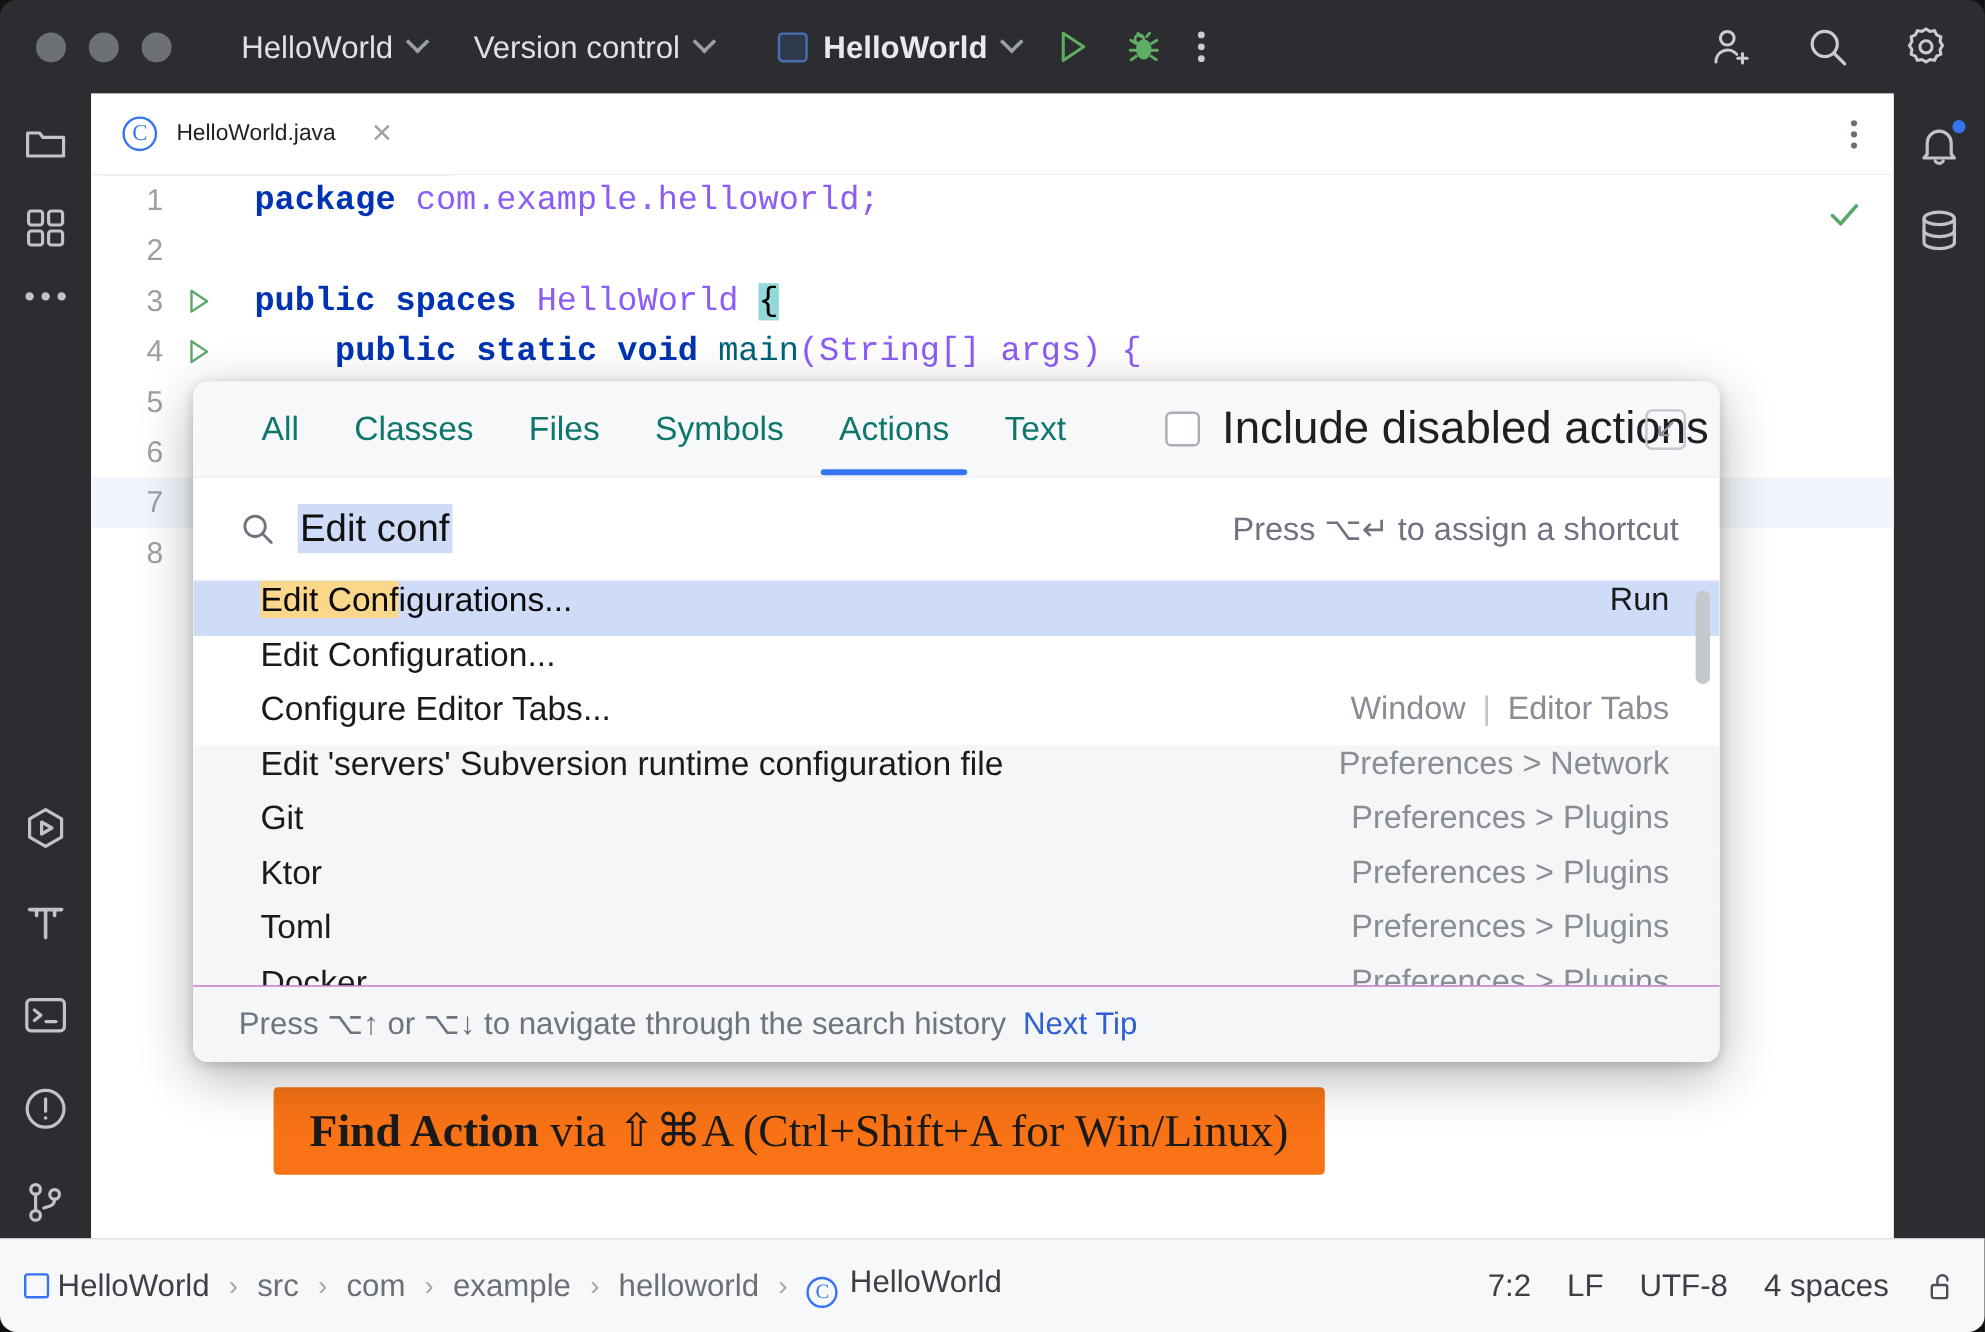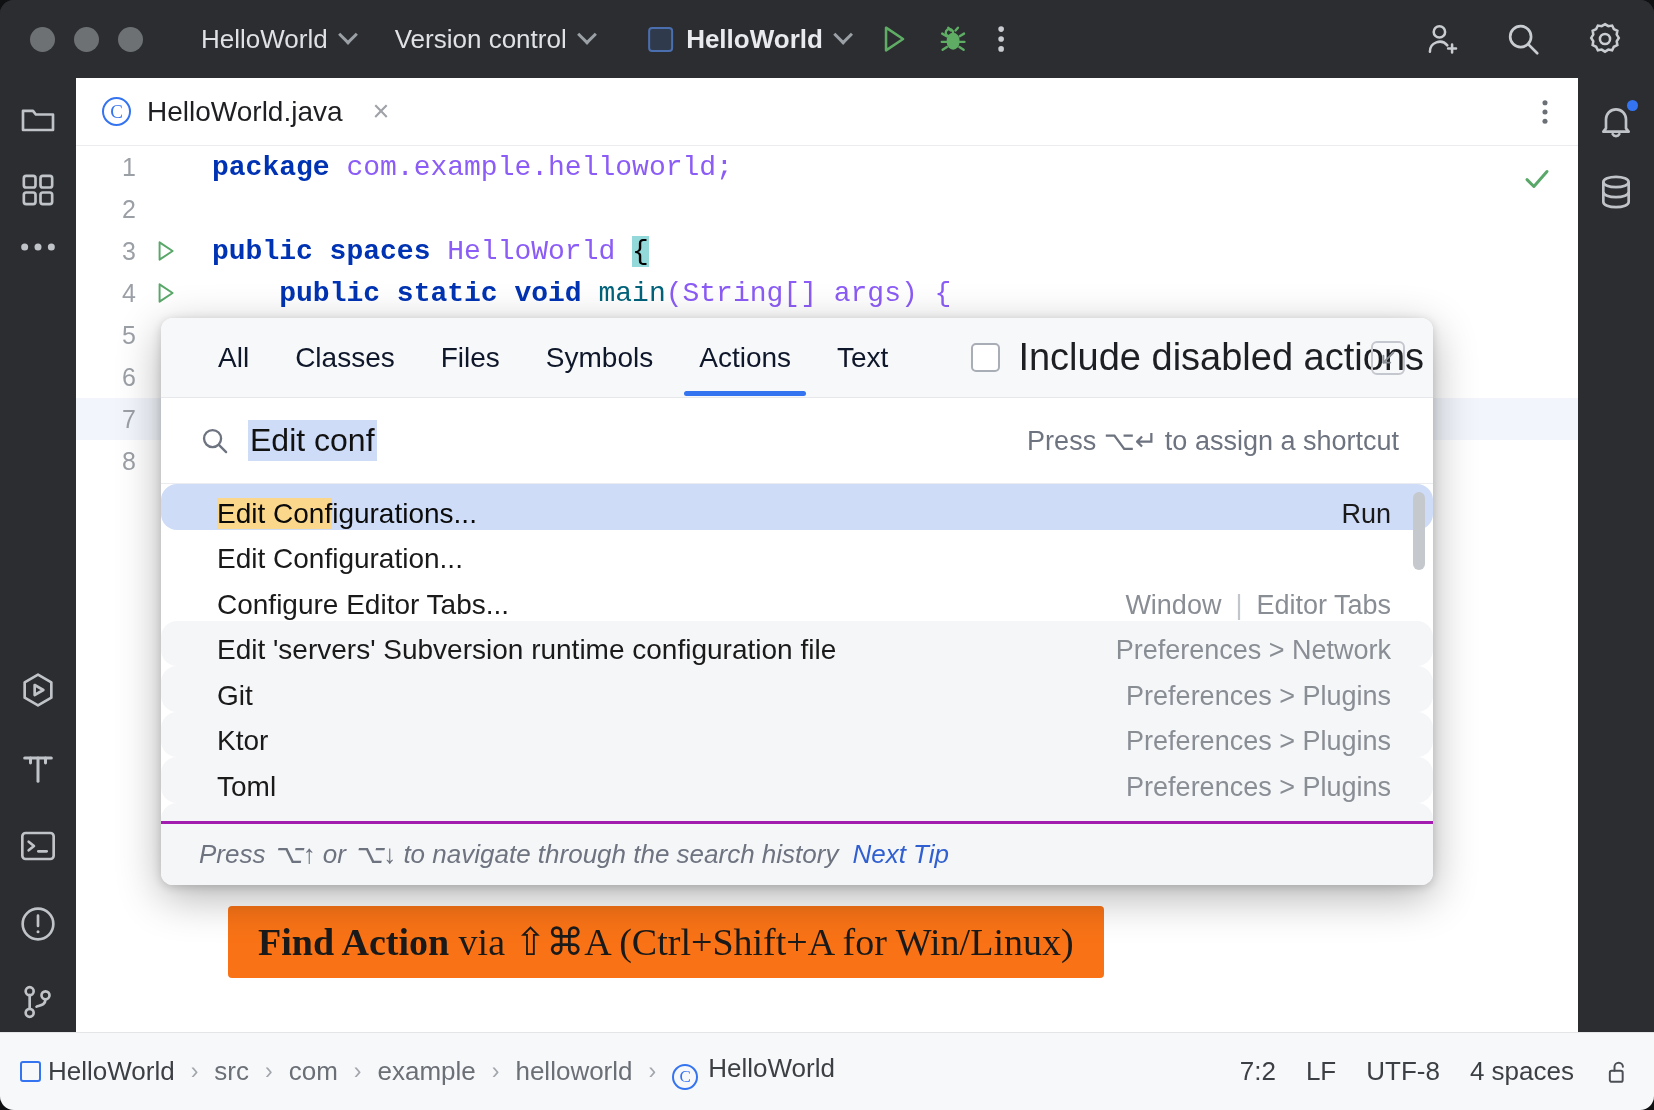--- a/index.html
+++ b/index.html
@@ -78,21 +78,21 @@
     position: relative; height: 68px; background: #fff;
     display: flex; align-items: center; border-bottom: 1px solid #ebecf0;
   }
   .ftab { display: flex; align-items: center; gap: 16px; padding-left: 26px; cursor: default; }
   .classico {
     width: 29px; height: 29px; border-radius: 50%;
     border: 2.5px solid #3574f0; color: #3574f0;
     font-size: 19px; display: flex; align-items: center; justify-content: center;
     font-family: "Liberation Serif", serif;
   }
-  .ftab .name { font-size: 28px; color: #1e1f22; }
+  .ftab .name { font-size: 19px; color: #1e1f22; }
   .tabclose { color: #9fa2a8; font-size: 29px; margin-left: 14px; cursor: default; }
   .tabmore { position: absolute; right: 28px; display:flex; align-items:center; }
 
   
   .hscroll {
     position: absolute; left: 4px; top: 68px; height: 6px; width: 300px;
     background: #a7aab0; border-radius: 3px;
   }
 
   .codearea { position: relative; background: #fff; height: calc(100% - 68px); }
@@ -154,21 +154,21 @@
     background: #ffffff; border-radius: 12px;
     box-shadow: 0 12px 44px rgba(0,0,0,0.30), 0 2px 10px rgba(0,0,0,0.16);
     overflow: hidden; display: flex; flex-direction: column;
   }
   .pop-tabs {
     height: 80px; background: #f7f8fa; border-bottom: 1px solid #e6e8ec;
     display: flex; align-items: center; position: relative;
   }
   .ptab {
     position: relative; height: 76px; display: flex; align-items: center;
-    padding: 0 23px; font-size: 28px; color: #0f172a; cursor: default;
+    padding: 0 23px; font-size: 28px; color: #0f766e; cursor: default;
   }
   .ptab:first-child { margin-left: 34px; }
   .ptab.active::after {
     content: ""; position: absolute; left: 8px; right: 8px; bottom: 0;
     height: 5px; background: #3574f0; border-radius: 3px;
   }
   .chkwrap { display: flex; align-items: center; gap: 18px; margin-left: 60px; cursor: default; }
   .chkbox {
     width: 29px; height: 29px; border: 2.5px solid #a9adb5; border-radius: 5px;
     background: #fff;
@@ -189,41 +189,41 @@
     margin-left: 18px; font-size: 32px; color: #111; background: #cfdcf8;
     padding: 2px 2px;
   }
   .shint {
     position: absolute; right: 34px; font-size: 27px; color: #6e7380;
   }
 
   .results { flex: 1; background: #fff; position: relative; overflow: hidden; }
   .rgroup-shade { background: #f5f6f8; }
   .rrow {
-    height: 45.5px; display: flex; align-items: flex-end; position: relative;
-    padding: 0 0 0 56px; cursor: default; border-radius: 16px;
+    height: 45.5px; display: flex; align-items: flex-start; position: relative;
+    padding: 0 0 0 56px; cursor: default;
   }
   .rrow.sel { background: #cedcf7; }
   .rrow.sel .rlabel { color: #0a0a0a; }
   .rlabel { font-size: 28px; color: #1a1a1a; white-space: nowrap; }
   .rlabel .hl { background: #fbd78b; }
   .rright {
     position: absolute; right: 42px; font-size: 27px; color: #898d94;
     display: flex; align-items: center; gap: 14px; white-space: nowrap;
   }
   .rright.strong { color: #1a1a1a; margin-left: 17px; }
   .vbar { color: #c2c5cb; }
   .scrollthumb {
     position: absolute; right: 8px; top: 8px; width: 12px; height: 78px;
     background: #c5c8cd; border-radius: 6px;
   }
 
   .pop-foot {
-    height: 64px; background: #f5f6f8; border-top: 3px solid #a21caf;
-    display: flex; align-items: center; font-style: italic;
+    height: 64px; background: #f5f6f8; border-top: 1px solid #a21caf;
+    display: flex; align-items: center;
   }
   .foot-txt { margin-left: 38px; font-size: 26px; color: #6e7380; }
   .foot-link { margin-left: 14px; font-size: 26px; color: #2f5fd0; cursor: default; }
 </style>
 </head>
 <body>
 
 <div id="app">
 
   <div class="titlebar">

